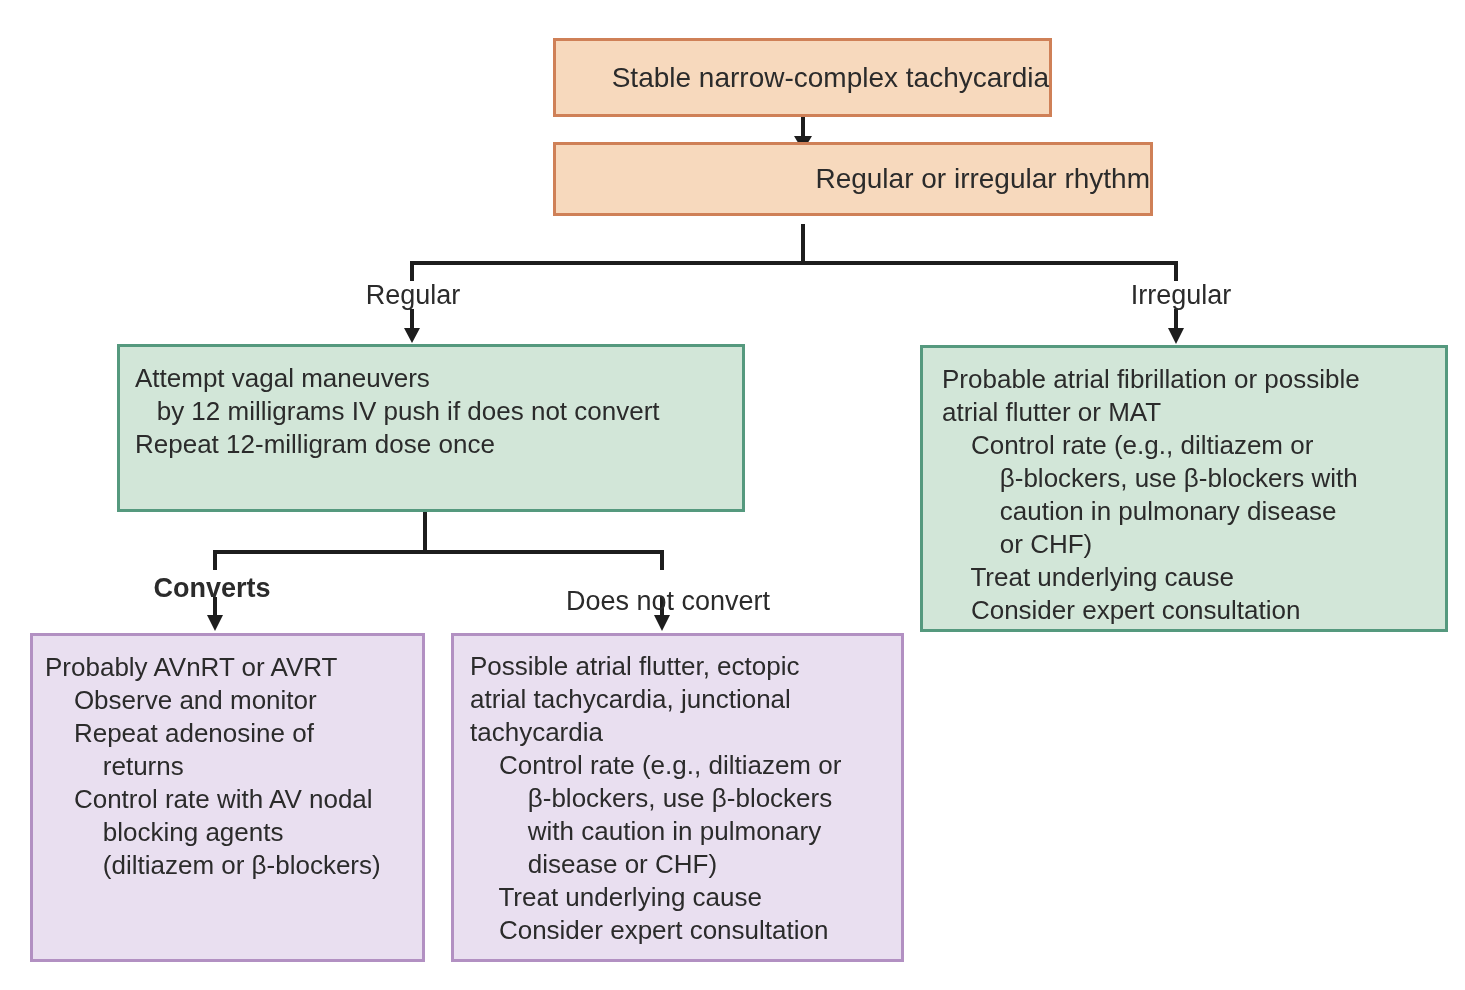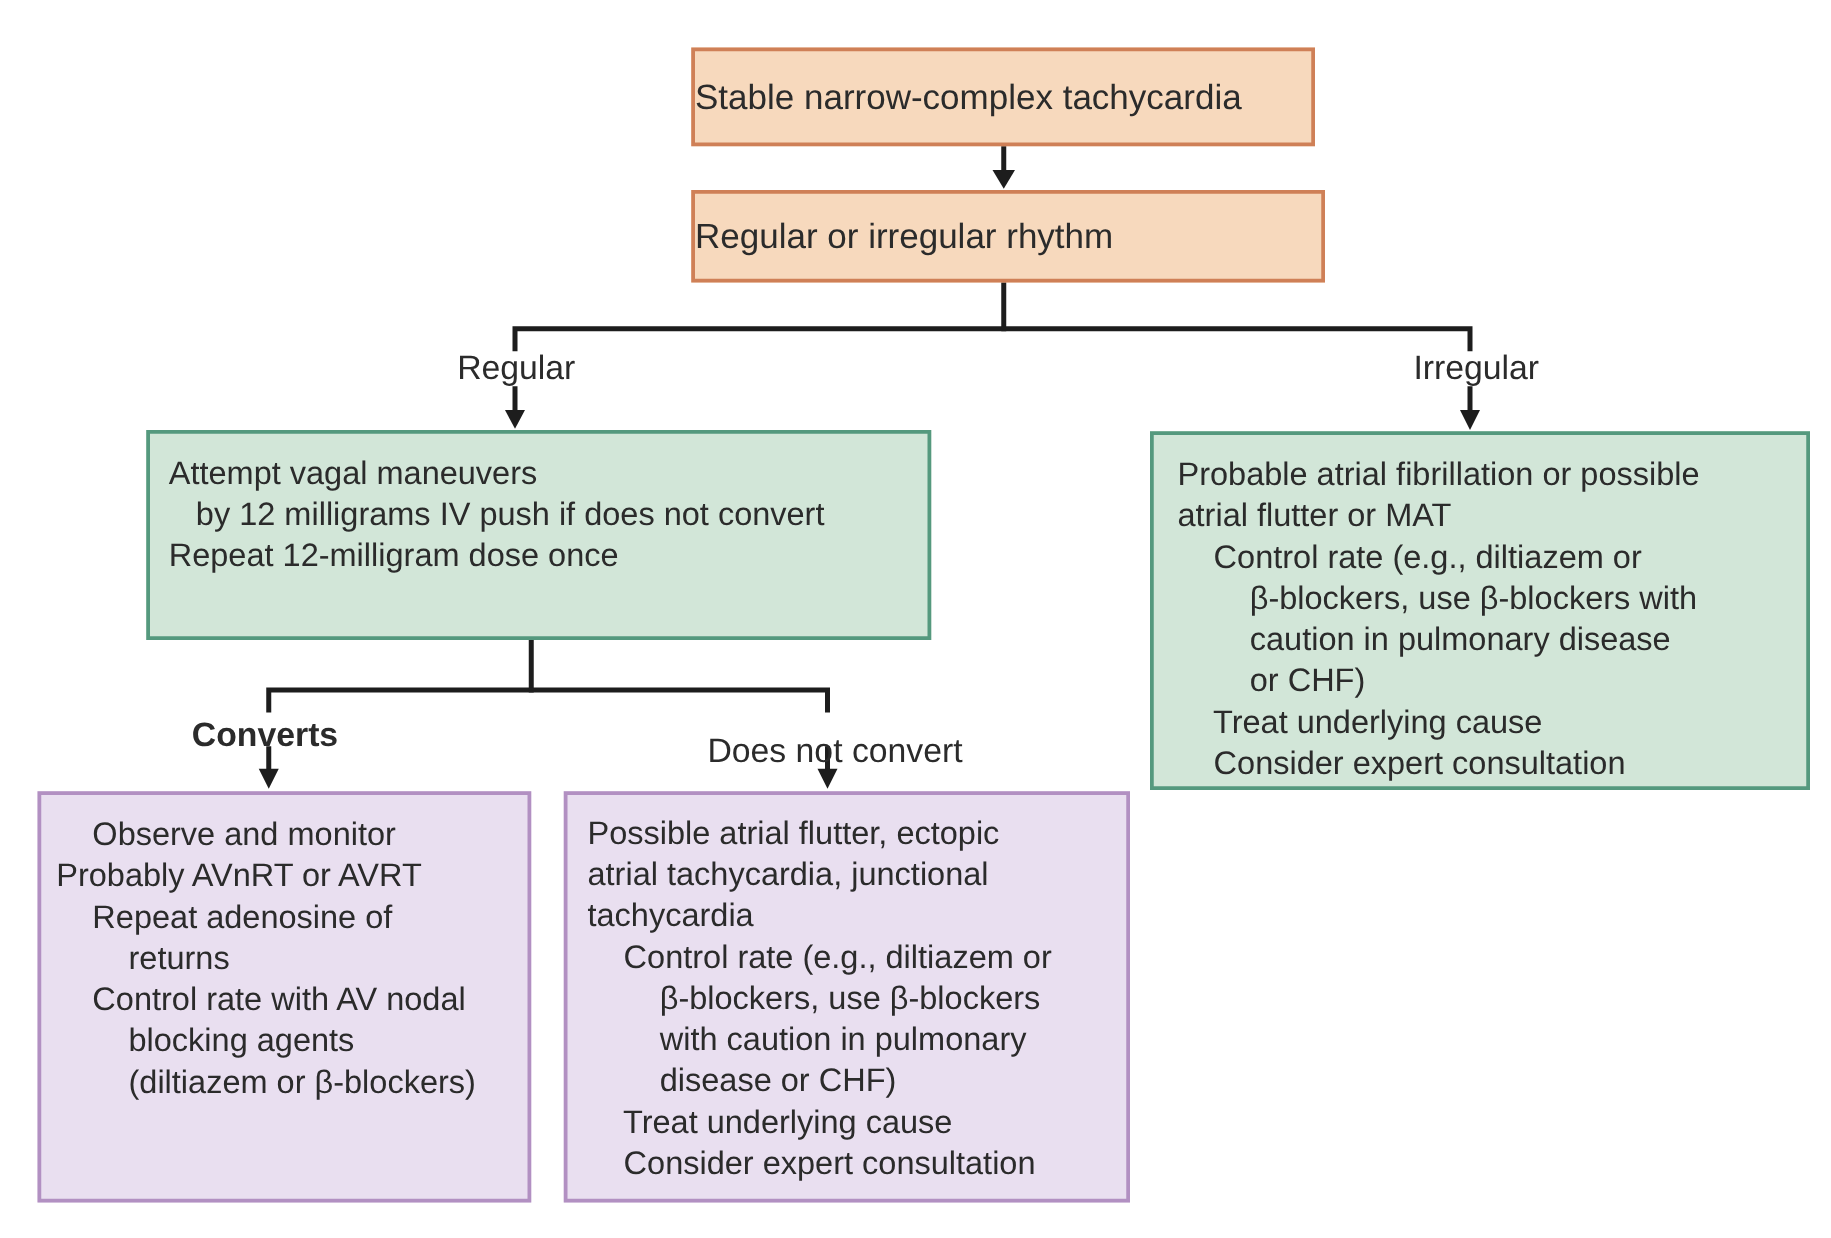--- a/index.html
+++ b/index.html
@@ -13,30 +13,30 @@
     overflow: hidden;
   }
   svg.wires { position: absolute; left: 0; top: 0; width: 1465px; height: 990px; }
   .wire { stroke: var(--line-color, #1d1d1d); stroke-width: 4; fill: none; stroke-linejoin: miter; }
   .head { fill: var(--line-color, #1d1d1d); stroke: none; }
 
   .node { position: absolute; box-sizing: border-box; }
   .node.orange {
     background: var(--orange-fill, #f7d9bd);
     border: 3px solid var(--orange-border, #cf8057);
-    display: flex; align-items: center; justify-content: flex-start;
+    display: flex; align-items: center; justify-content: flex-end;
     font-size: 28px;
   }
   .node.green  { background: var(--green-fill, #d2e6d8);  border: 3px solid var(--green-border, #55997e); }
   .node.purple { background: var(--purple-fill, #e9dff0); border: 3px solid var(--purple-border, #b290c2); }
 
   .node .ln { white-space: pre; font-size: 26px; line-height: 33px; }
 
   .n-stable  { left: 553px; top: 38px;  width: 499px; height: 79px; }
-  .n-rhythm  { left: 553px; top: 152px; width: 507px; height: 74px; }
+  .n-rhythm  { left: 553px; top: 142px; width: 600px; height: 74px; }
   .n-vagal   { left: 117px; top: 344px; width: 628px; height: 168px; padding: 15px 6px 0 15px; }
   .n-afib    { left: 920px; top: 345px; width: 528px; height: 287px; padding: 15px 6px 0 19px; }
   .n-avnrt   { left: 30px;  top: 633px; width: 395px; height: 329px; padding: 15px 6px 0 12px; }
   .n-flutter { left: 437px; top: 633px; width: 453px; height: 329px; padding: 14px 6px 0 16px; margin-left: 14px; }
 
   .branch-label {
     position: absolute;
     transform: translate(-50%, -50%);
     font-size: 27px;
     white-space: nowrap;
@@ -107,22 +107,22 @@
     <div class="ln">        caution in pulmonary disease</div>
     <div class="ln">        or CHF)</div>
     <div class="ln">    Treat underlying cause</div>
     <div class="ln">    Consider expert consultation</div>
   </div>
 
   <div class="branch-label lbl-converts">Converts</div>
   <div class="branch-label lbl-dnc">Does not convert</div>
 
   <div class="node purple n-avnrt">
+    <div class="ln">Probably AVnRT or AVRT</div>
     <div class="ln">    Observe and monitor</div>
-    <div class="ln">Probably AVnRT or AVRT</div>
     <div class="ln">    Repeat adenosine of</div>
     <div class="ln">        returns</div>
     <div class="ln">    Control rate with AV nodal</div>
     <div class="ln">        blocking agents</div>
     <div class="ln">        (diltiazem or β-blockers)</div>
   </div>
 
   <div class="node purple n-flutter">
     <div class="ln">Possible atrial flutter, ectopic</div>
     <div class="ln">atrial tachycardia, junctional</div>

